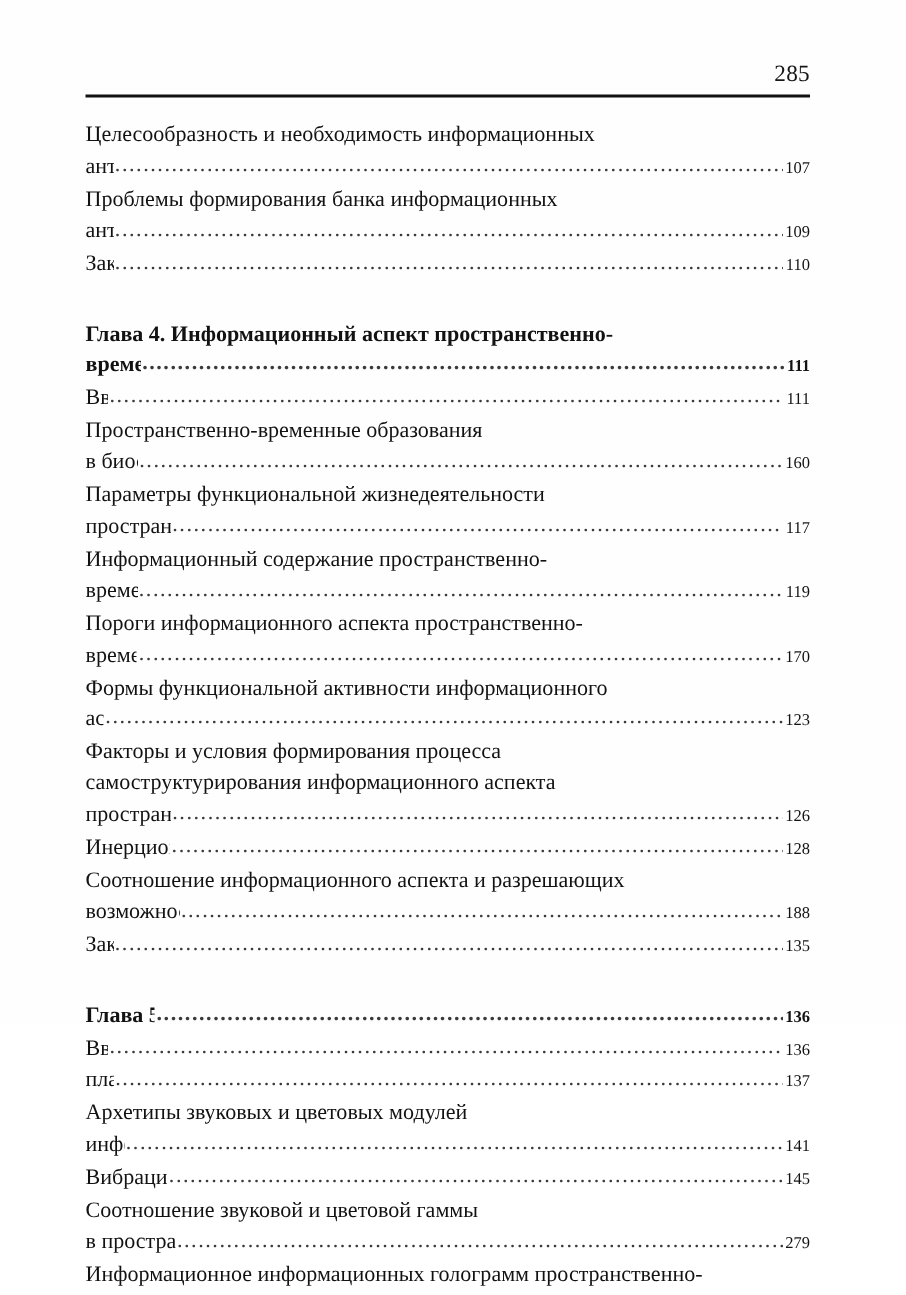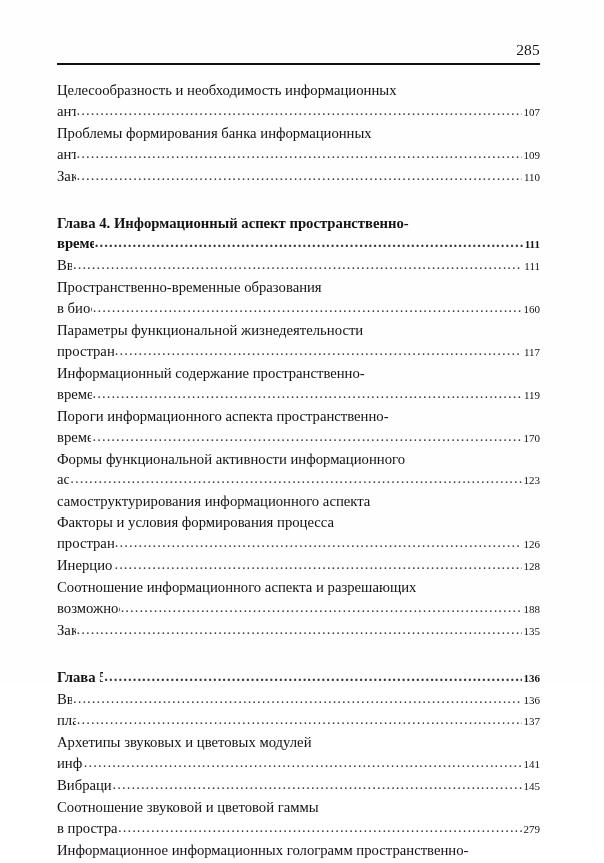--- a/index.html
+++ b/index.html
@@ -180,22 +180,22 @@
         </div>
         <div class="entry">
           <span class="line-plain title-text">Формы функциональной активности информационного</span>
           <div class="leader-row">
             <span class="txt title-text">аспекта&nbsp;</span>
             <span class="dots">................................................................................................................................................................................................................................................................................................................................................................................................................</span>
             <span class="pg">123</span>
           </div>
         </div>
         <div class="entry">
+          <span class="line-plain title-text">Факторы и условия формирования процесса</span>
           <span class="line-plain title-text">самоструктурирования информационного аспекта</span>
-          <span class="line-plain title-text">Факторы и условия формирования процесса</span>
           <div class="leader-row">
             <span class="txt title-text">пространственно-временных образований</span>
             <span class="dots">................................................................................................................................................................................................................................................................................................................................................................................................................</span>
             <span class="pg">126</span>
           </div>
         </div>
         <div class="entry">
           <div class="leader-row">
             <span class="txt title-text">Инерционный код, его формы активности</span>
             <span class="dots">................................................................................................................................................................................................................................................................................................................................................................................................................</span>

